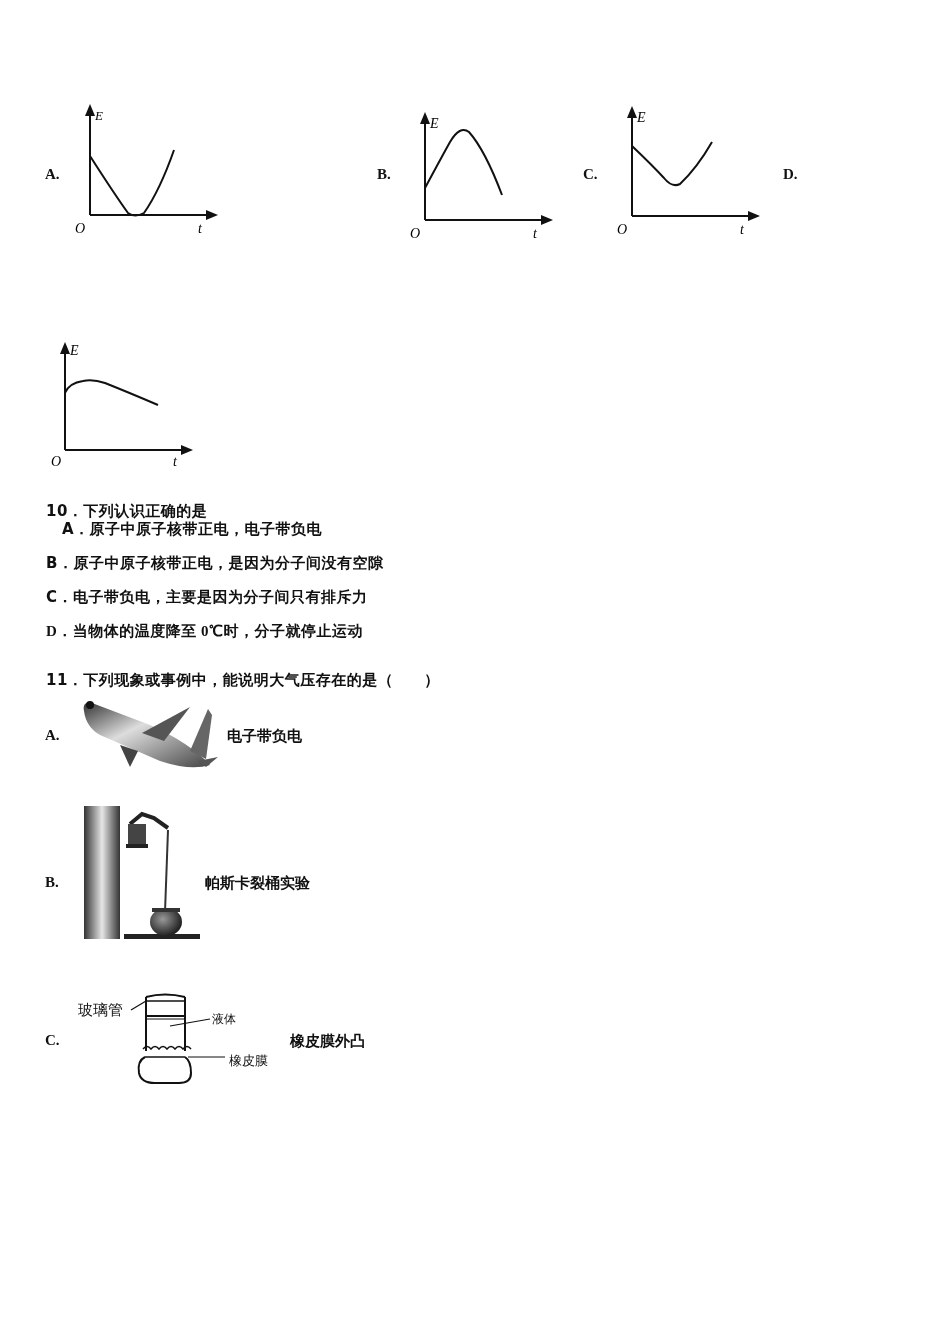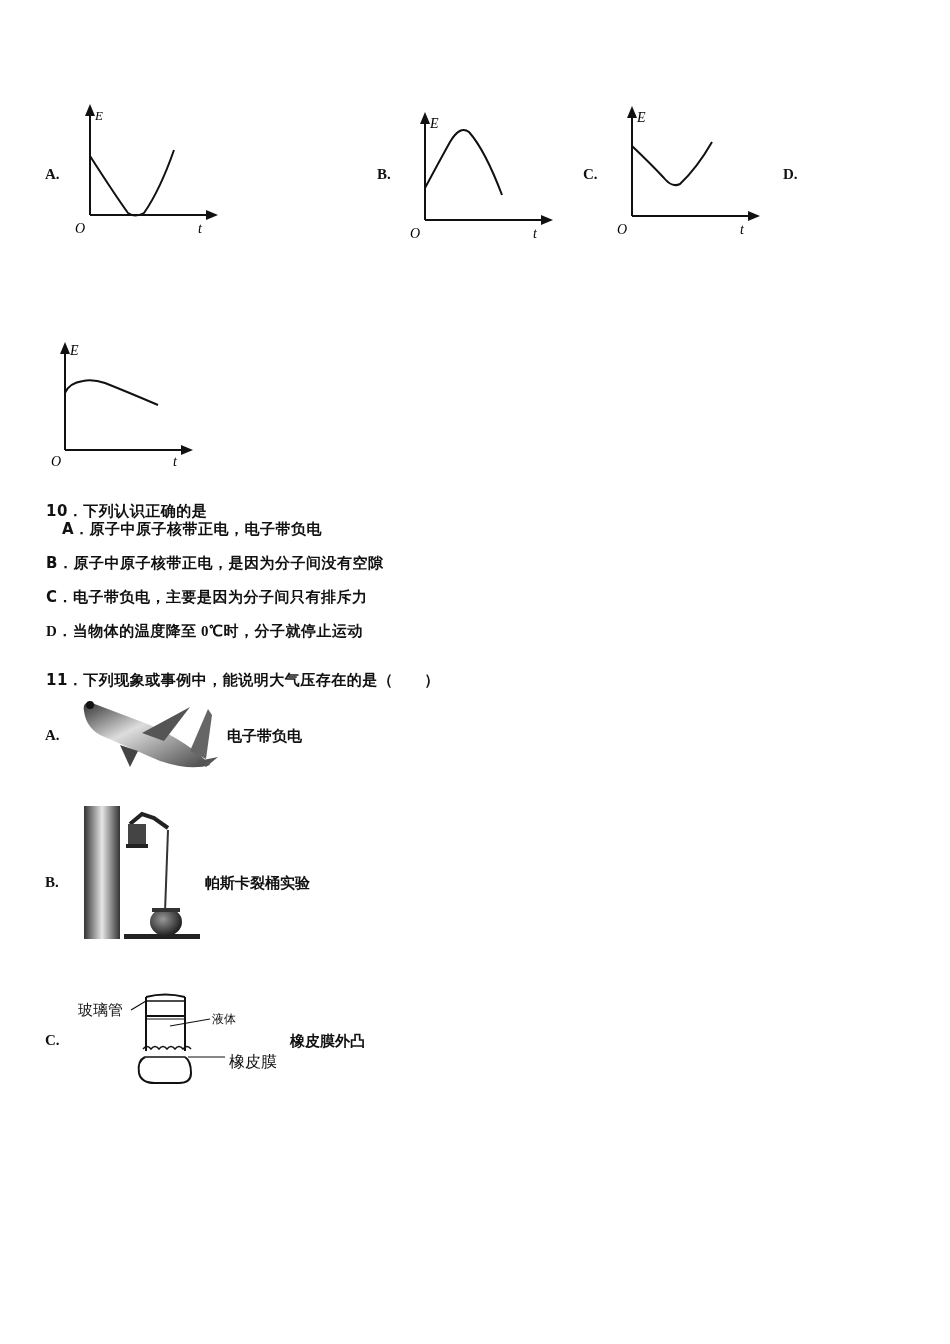--- a/index.html
+++ b/index.html
@@ -139,14 +139,14 @@
 
   <path d="M70,72 Q62,76 64,88 Q66,98 80,98 L104,98 Q116,98 116,88 Q116,76 110,72" fill="none" stroke="#111" stroke-width="2"></path>
   <line x1="70" y1="72" x2="110" y2="72" stroke="#111" stroke-width="1.5"></line>
 
   <line x1="56" y1="25" x2="71" y2="16" stroke="#111" stroke-width="1.2"></line>
   <line x1="95" y1="41" x2="135" y2="34" stroke="#111" stroke-width="1.2"></line>
   <line x1="113" y1="72" x2="150" y2="72" stroke="#111" stroke-width="1.2"></line>
 </svg>
 <div class="abs caption" style="left:78px;top:1001px;font-weight:normal;font-size:15px;">玻璃管</div>
 <div class="abs caption" style="left:212px;top:1011px;font-weight:normal;font-size:12px;">液体</div>
-<div class="abs caption" style="left:229px;top:1052px;font-weight:normal;font-size:16px;">橡皮膜</div>
+<div class="abs caption" style="left:229px;top:1052px;font-weight:normal;font-size:13px;">橡皮膜</div>
 <div class="abs caption" style="left:290px;top:1032px;">橡皮膜外凸</div>
 
 </body></html>

